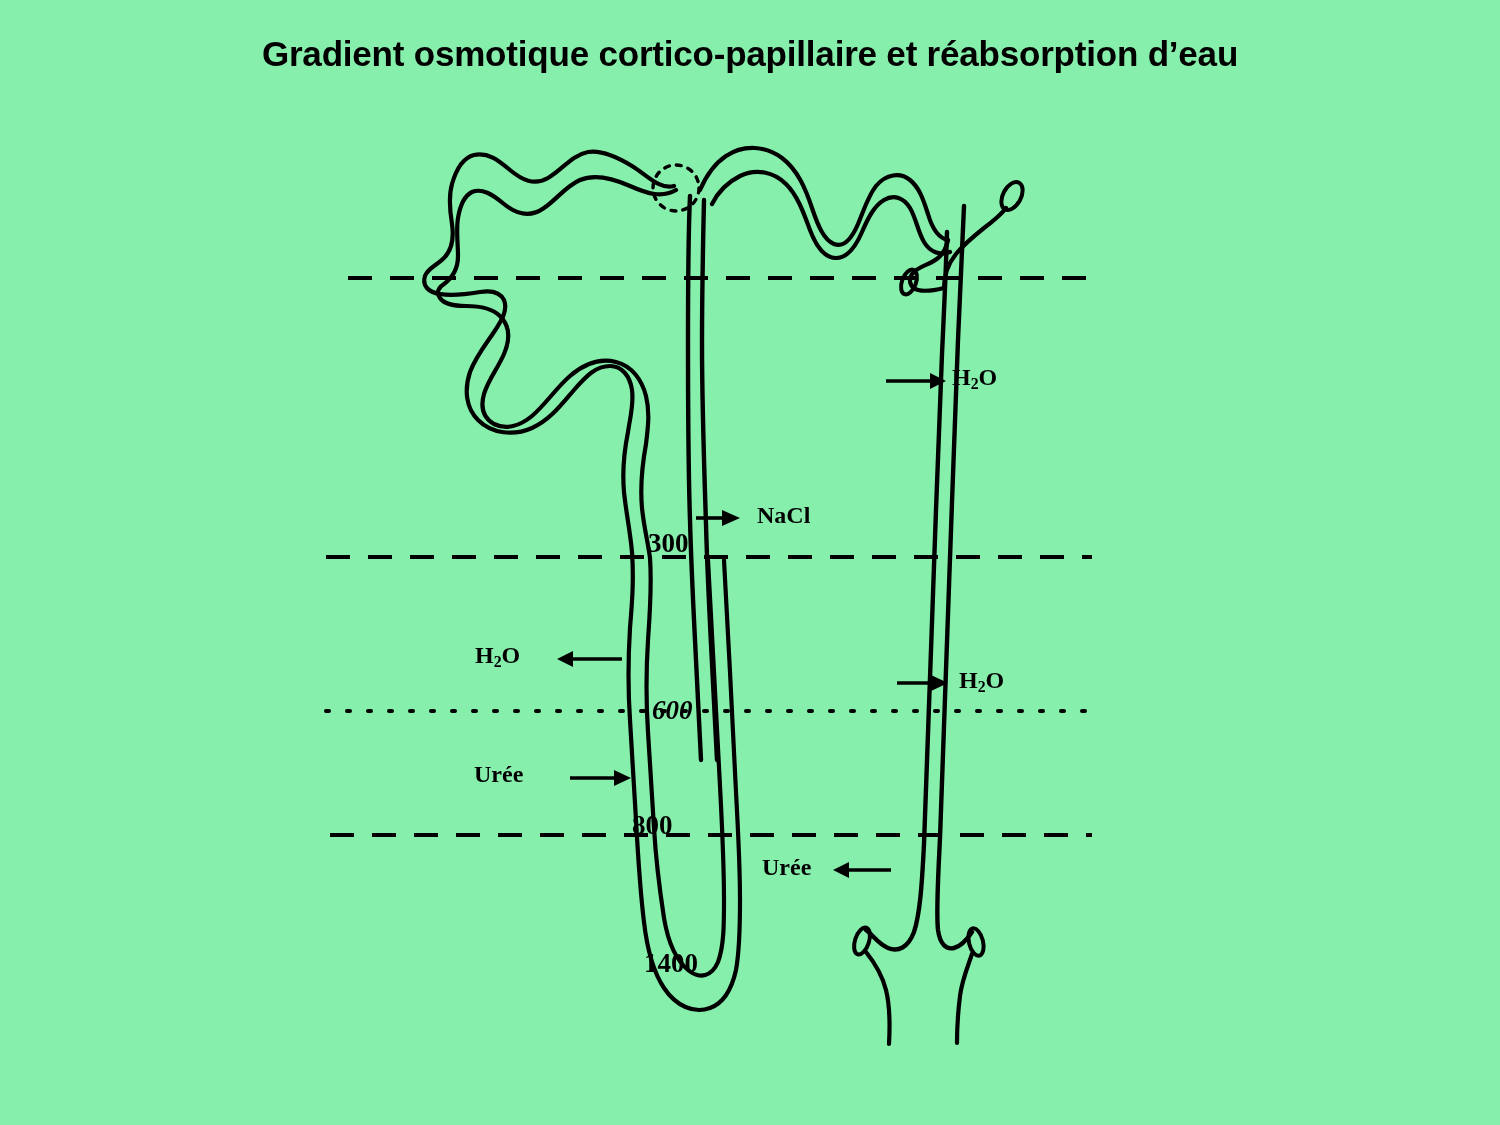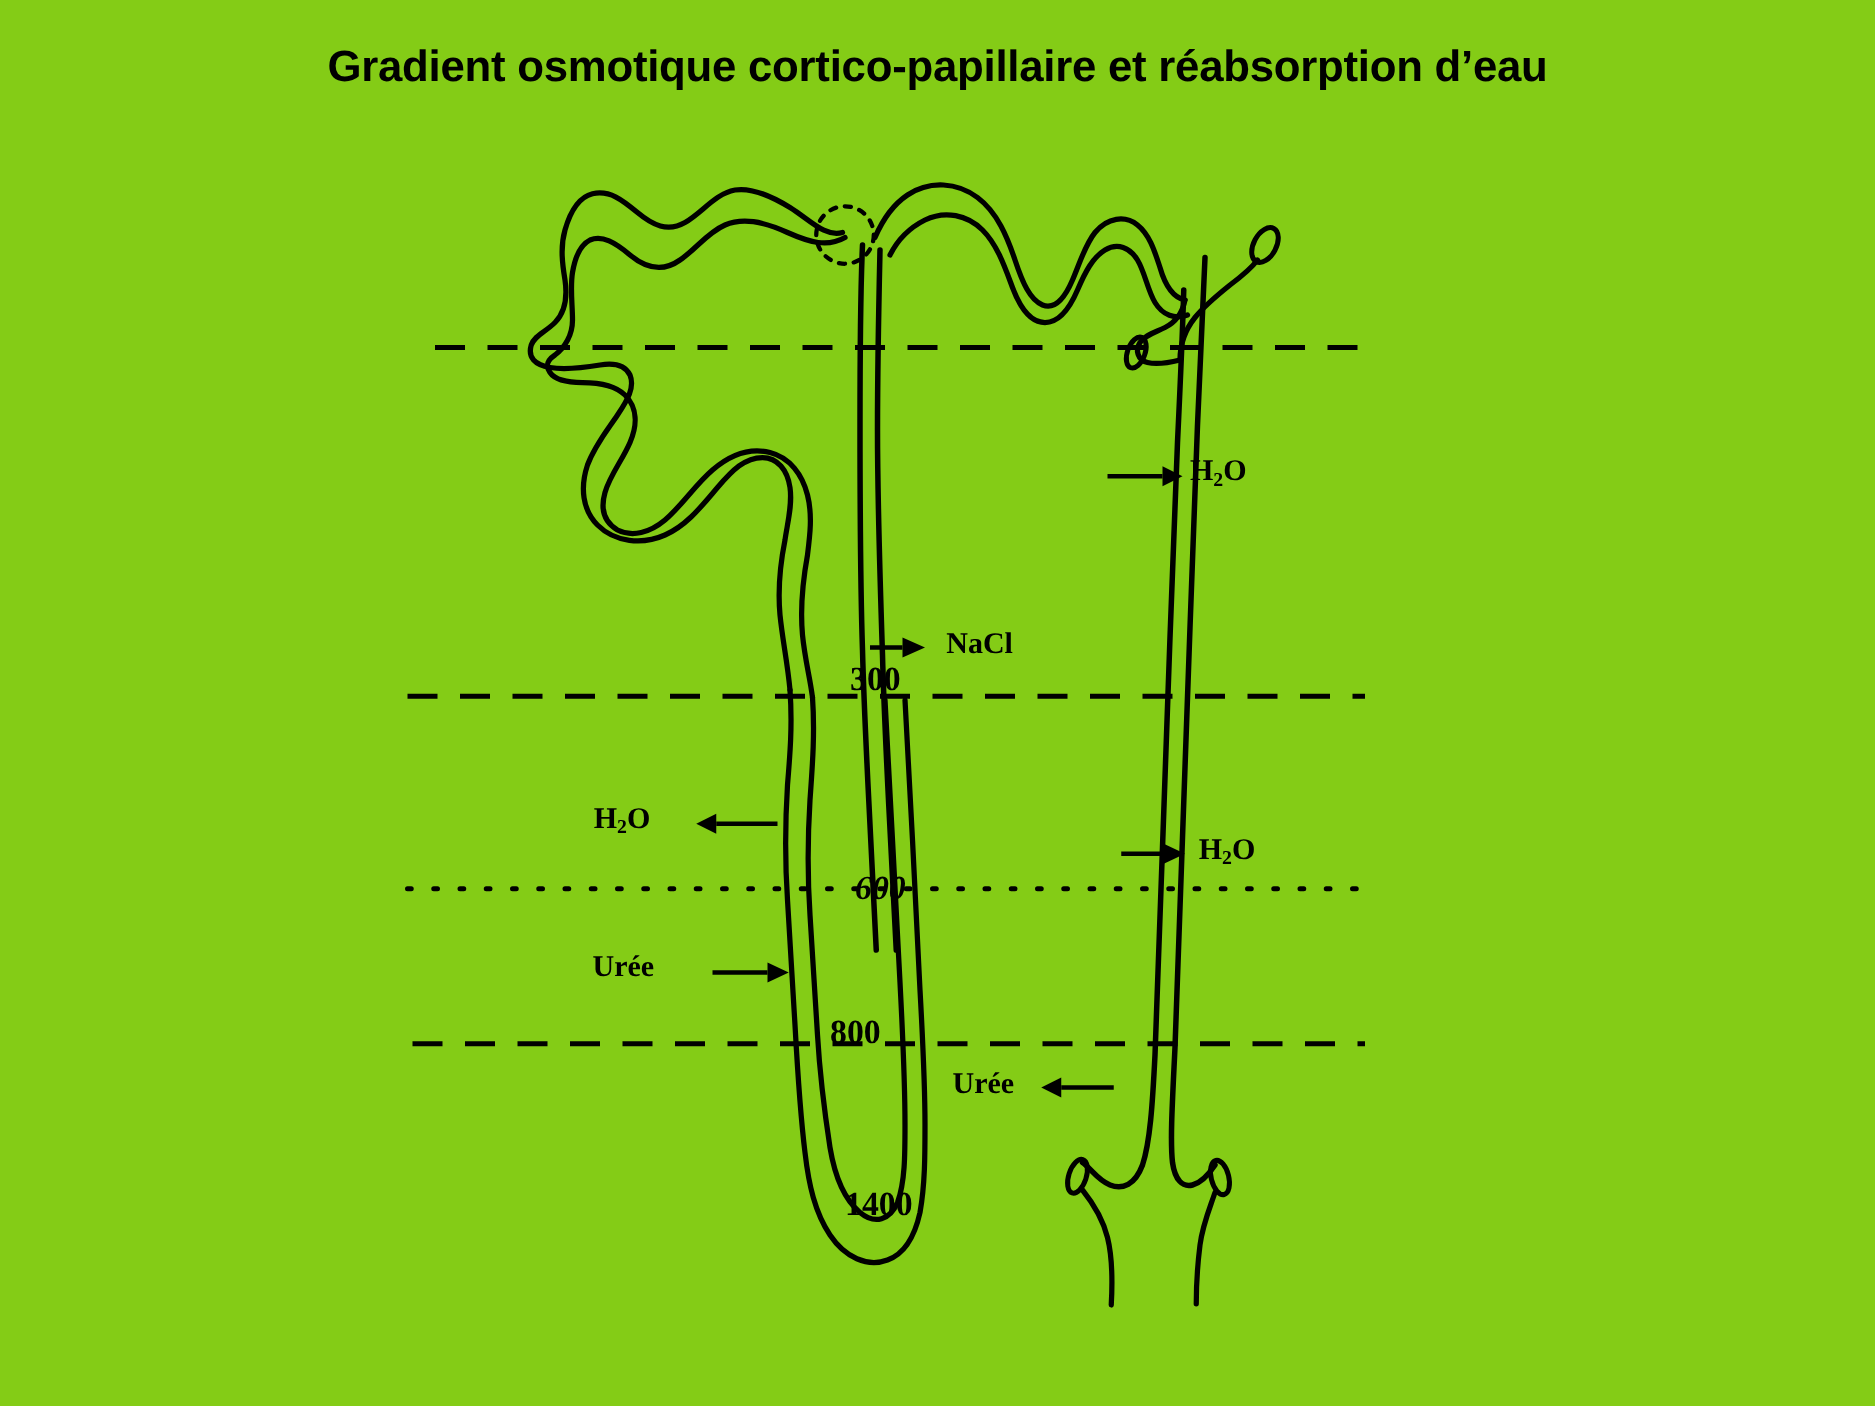--- a/index.html
+++ b/index.html
@@ -12,21 +12,21 @@
     height: 1125px;
     position: relative;
     font-family: "Liberation Serif", serif;
     overflow: hidden;
   }
   #slide {
     position: absolute;
     inset: 0;
     width: 1500px;
     height: 1125px;
-    background: #84cc16;
+    background: #86efac;
   }
   #slide-title {
     position: absolute;
     left: 0;
     top: 34px;
     width: 1500px;
     text-align: center;
     font-family: "Liberation Sans", sans-serif;
     font-weight: bold;
     font-size: 35px;
@@ -43,21 +43,21 @@
   }
   .lbl {
     position: absolute;
     font-family: "Liberation Serif", serif;
     font-weight: bold;
     color: #000000;
     white-space: nowrap;
     line-height: 1;
   }
   .lbl-chem { font-size: 24px; }
-  .lbl-num  { font-size: 27px; margin-left: 32px; }
+  .lbl-num  { font-size: 27px; }
   .lbl-chem sub {
     font-size: 0.66em;
     vertical-align: -0.28em;
     font-weight: bold;
   }
 </style>
 </head>
 <body>
 
 <div id="slide">

